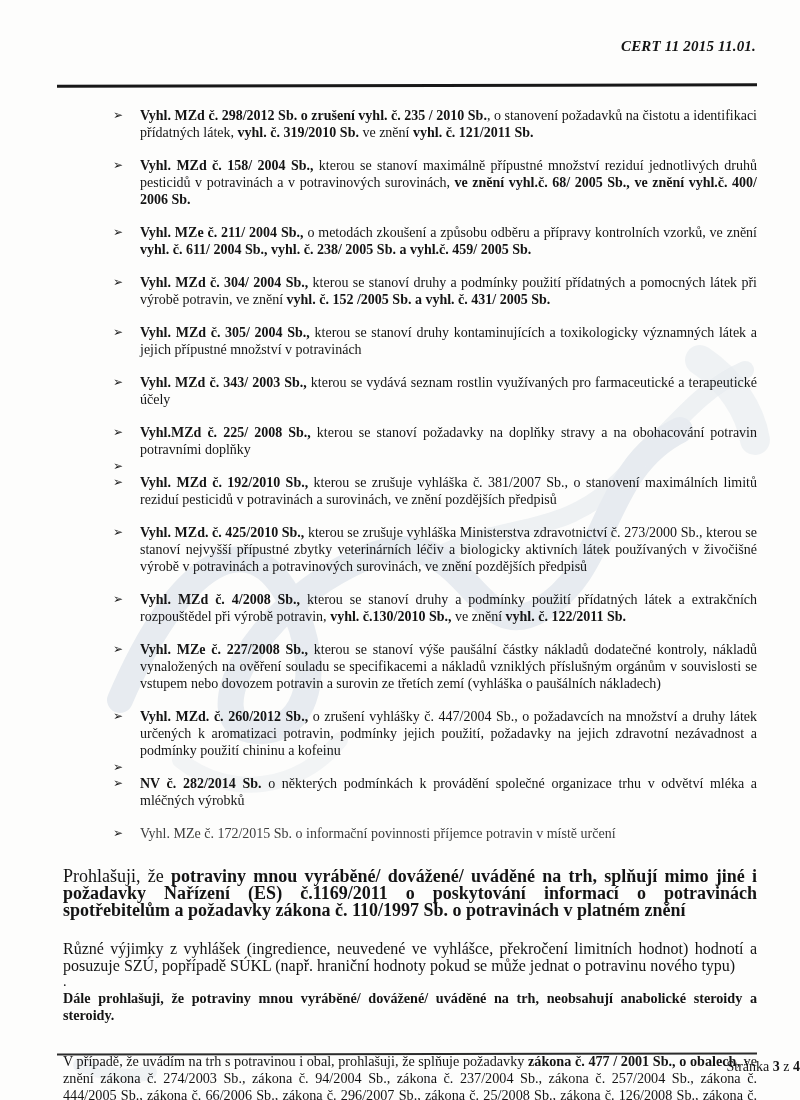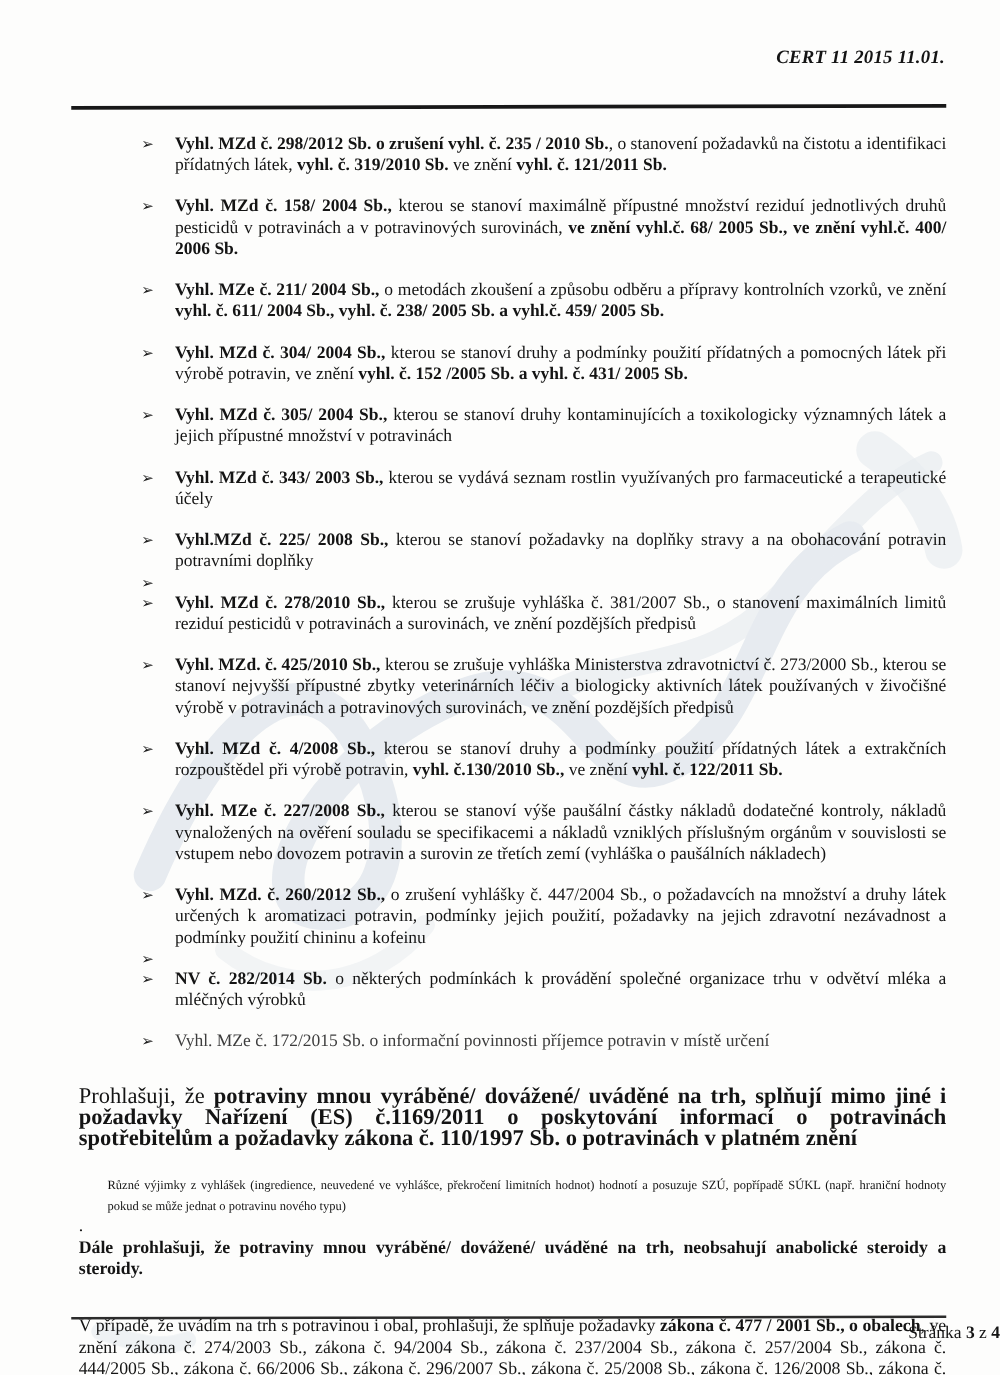--- a/index.html
+++ b/index.html
@@ -25,21 +25,21 @@
   }
   .b{font-weight:bold;}
   .li{position:relative;padding-left:77px;}
   .bullet{
     position:absolute;left:50px;top:0;font-size:12px;line-height:17px;color:#1b1b1b;
   }
   .li-text{text-align:justify;text-align-last:left;margin-top:16px;}
   .muted{color:#3d3d3d;}
   .para{text-align:justify;text-align-last:left;}
   .p1{margin-top:26px;font-size:18px;}
-  .p2{margin-top:21px;font-size:10px;margin-left:23px;}
+  .p2{margin-top:21px;font-size:16px;}
   .p-dot{margin-top:0;line-height:14px;font-size:14.2px;}
   .p3{margin-top:2px;font-weight:bold;font-size:14.2px;}
   .p4{margin-top:29px;font-size:14.2px;}
   .footer-rule{
     position:absolute;top:1053px;left:57px;width:700px;height:1.6px;
     background:#2c2c2c;transform:rotate(-0.1deg);z-index:2;
   }
   .footer-label{
     position:absolute;top:1059px;left:0;width:800px;text-align:right;
     font-size:14px;z-index:2;
@@ -92,21 +92,21 @@
         </div>
         <div class="li">
           <span class="bullet">➢</span>
           <div class="li-text"><span class="b">Vyhl.MZd č. 225/ 2008 Sb.,</span><span> kterou se stanoví požadavky na doplňky stravy a na obohacování potravin potravními doplňky</span></div>
         </div>
         <div class="li">
           <span class="bullet">➢</span>
         </div>
         <div class="li">
           <span class="bullet">➢</span>
-          <div class="li-text"><span class="b">Vyhl. MZd č. 278/2010 Sb.,</span><span> kterou se zrušuje vyhláška č. 381/2007 Sb., o stanovení maximálních limitů reziduí pesticidů v potravinách a surovinách, ve znění pozdějších předpisů</span></div>
+          <div class="li-text"><span class="b">Vyhl. MZd č. 192/2010 Sb.,</span><span> kterou se zrušuje vyhláška č. 381/2007 Sb., o stanovení maximálních limitů reziduí pesticidů v potravinách a surovinách, ve znění pozdějších předpisů</span></div>
         </div>
         <div class="li">
           <span class="bullet">➢</span>
           <div class="li-text"><span class="b">Vyhl. MZd. č. 425/2010 Sb.,</span><span> kterou se zrušuje vyhláška Ministerstva zdravotnictví č. 273/2000 Sb., kterou se stanoví nejvyšší přípustné zbytky veterinárních léčiv a biologicky aktivních látek používaných v živočišné výrobě v potravinách a potravinových surovinách, ve znění pozdějších předpisů</span></div>
         </div>
         <div class="li">
           <span class="bullet">➢</span>
           <div class="li-text"><span class="b">Vyhl. MZd č. 4/2008 Sb.,</span><span> kterou se stanoví druhy a podmínky použití přídatných látek a extrakčních rozpouštědel při výrobě potravin, </span><span class="b">vyhl. č.130/2010 Sb.,</span><span> ve znění </span><span class="b">vyhl. č. 122/2011 Sb.</span></div>
         </div>
         <div class="li">

